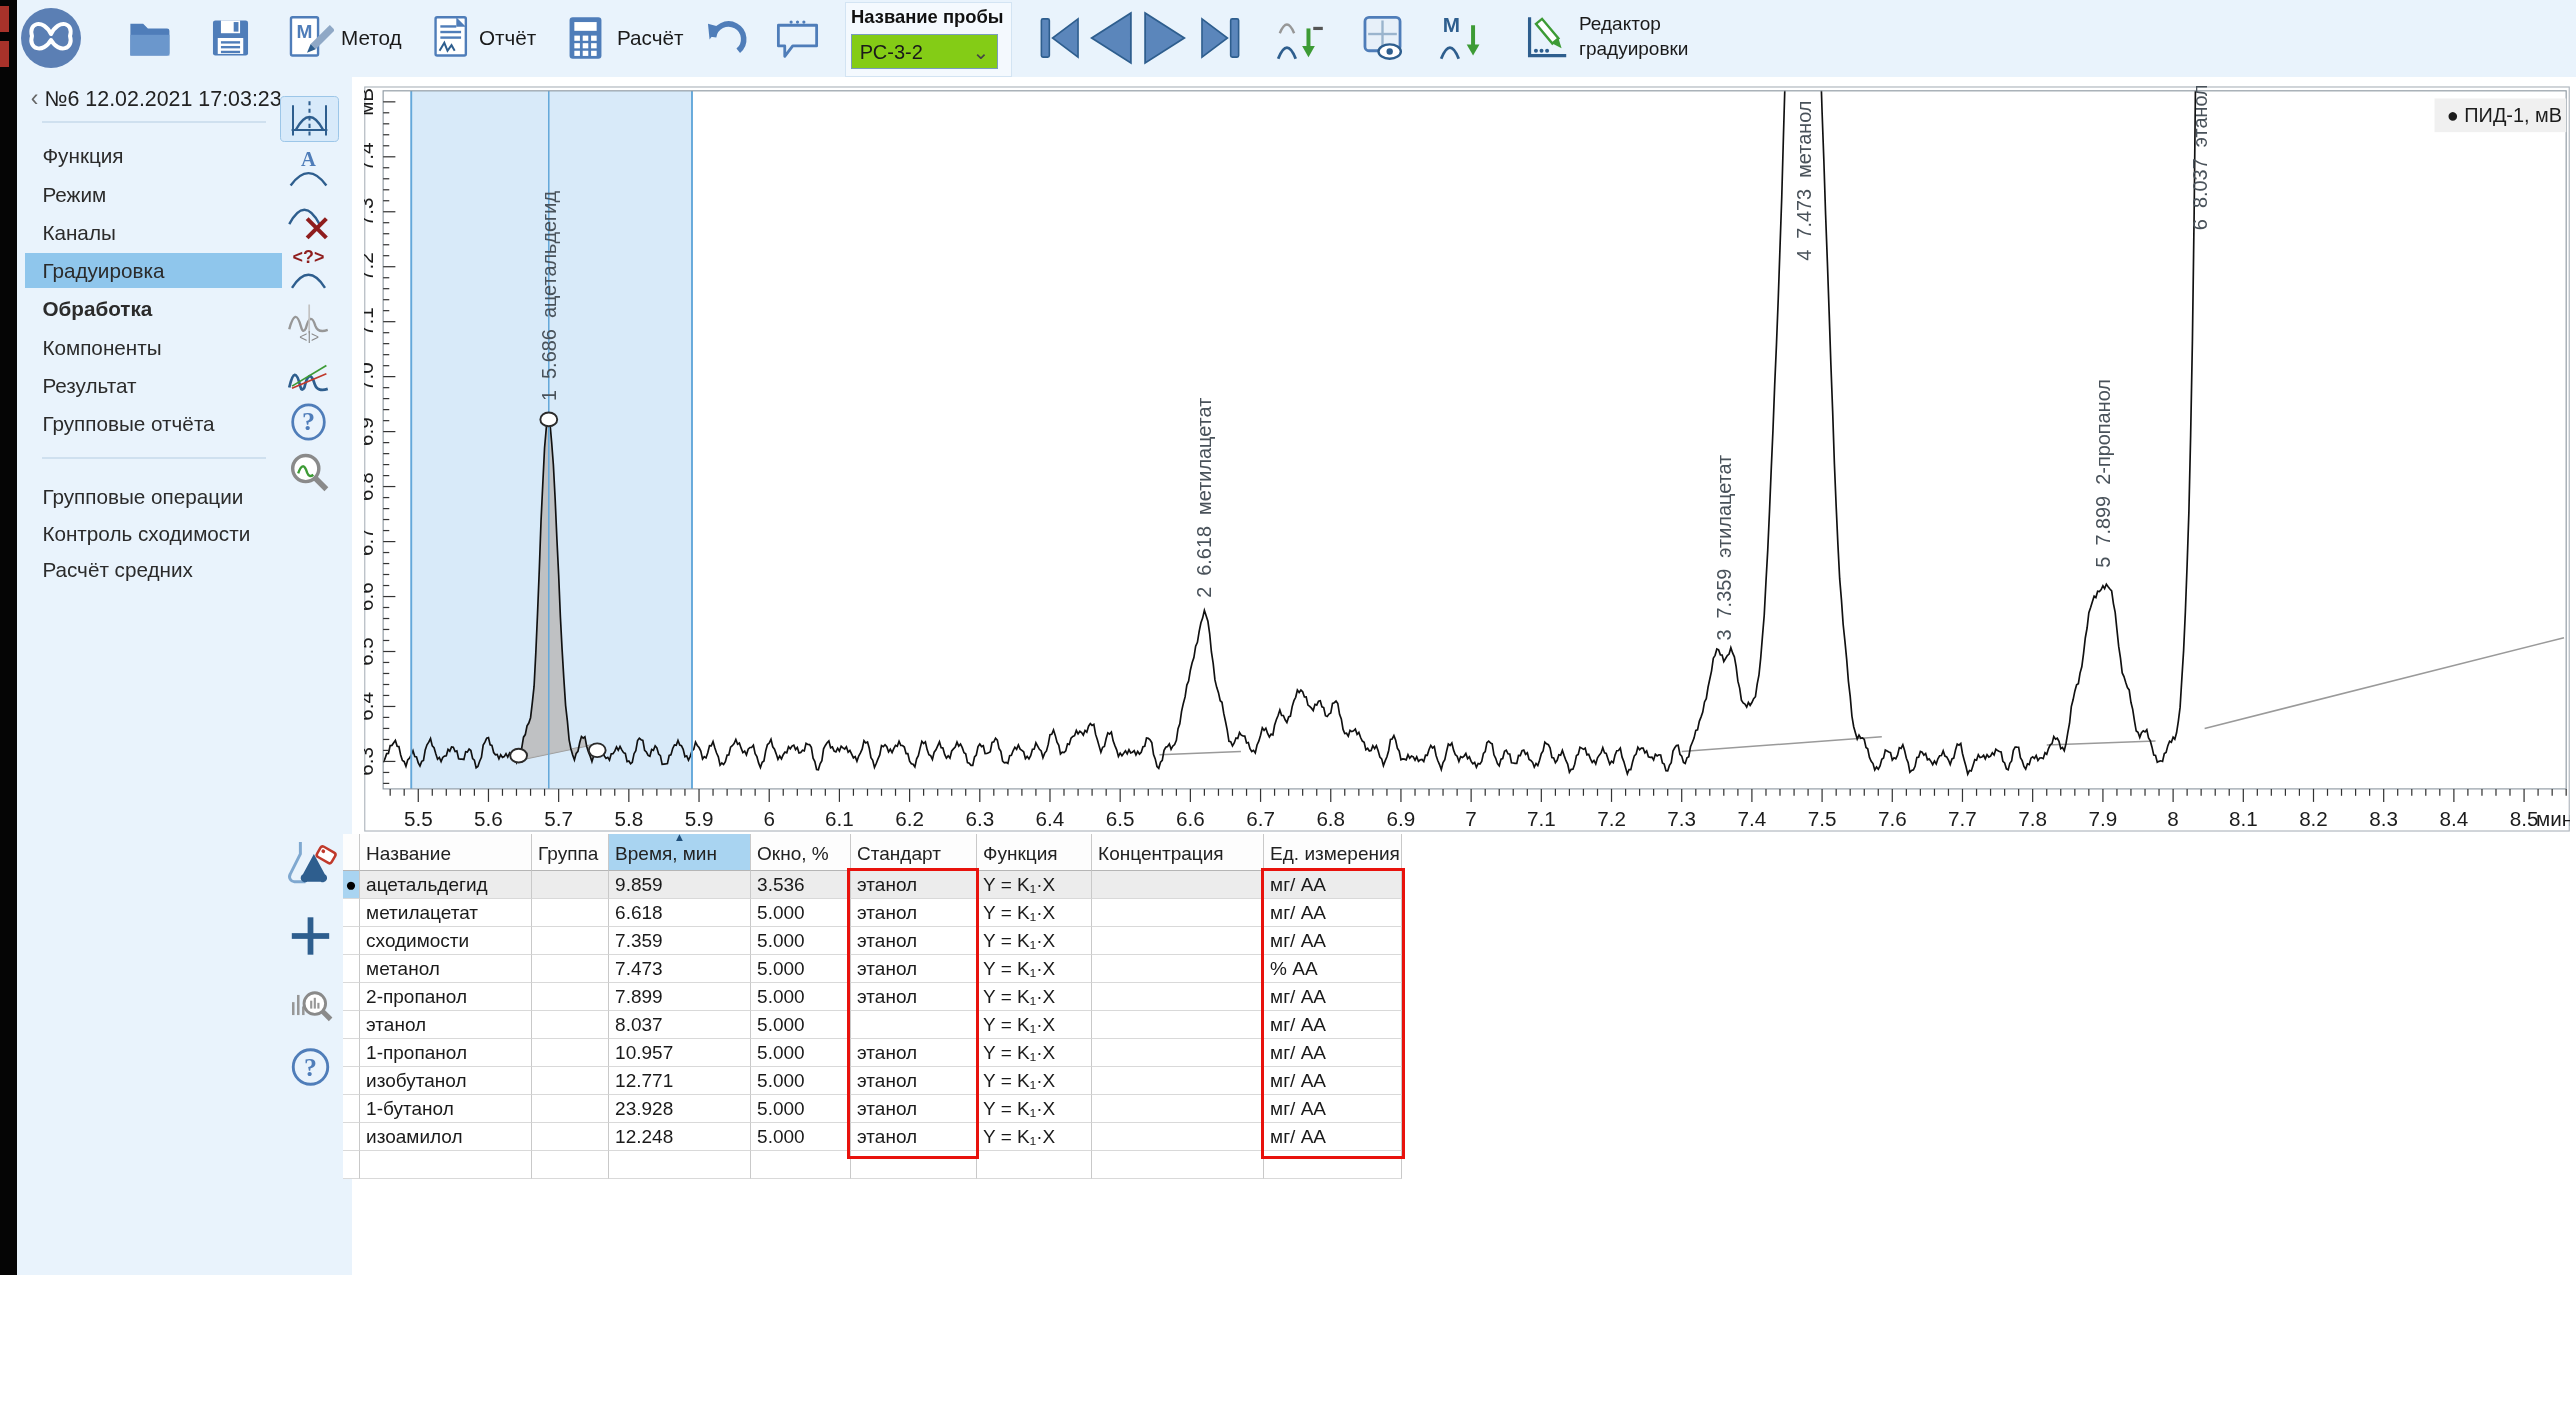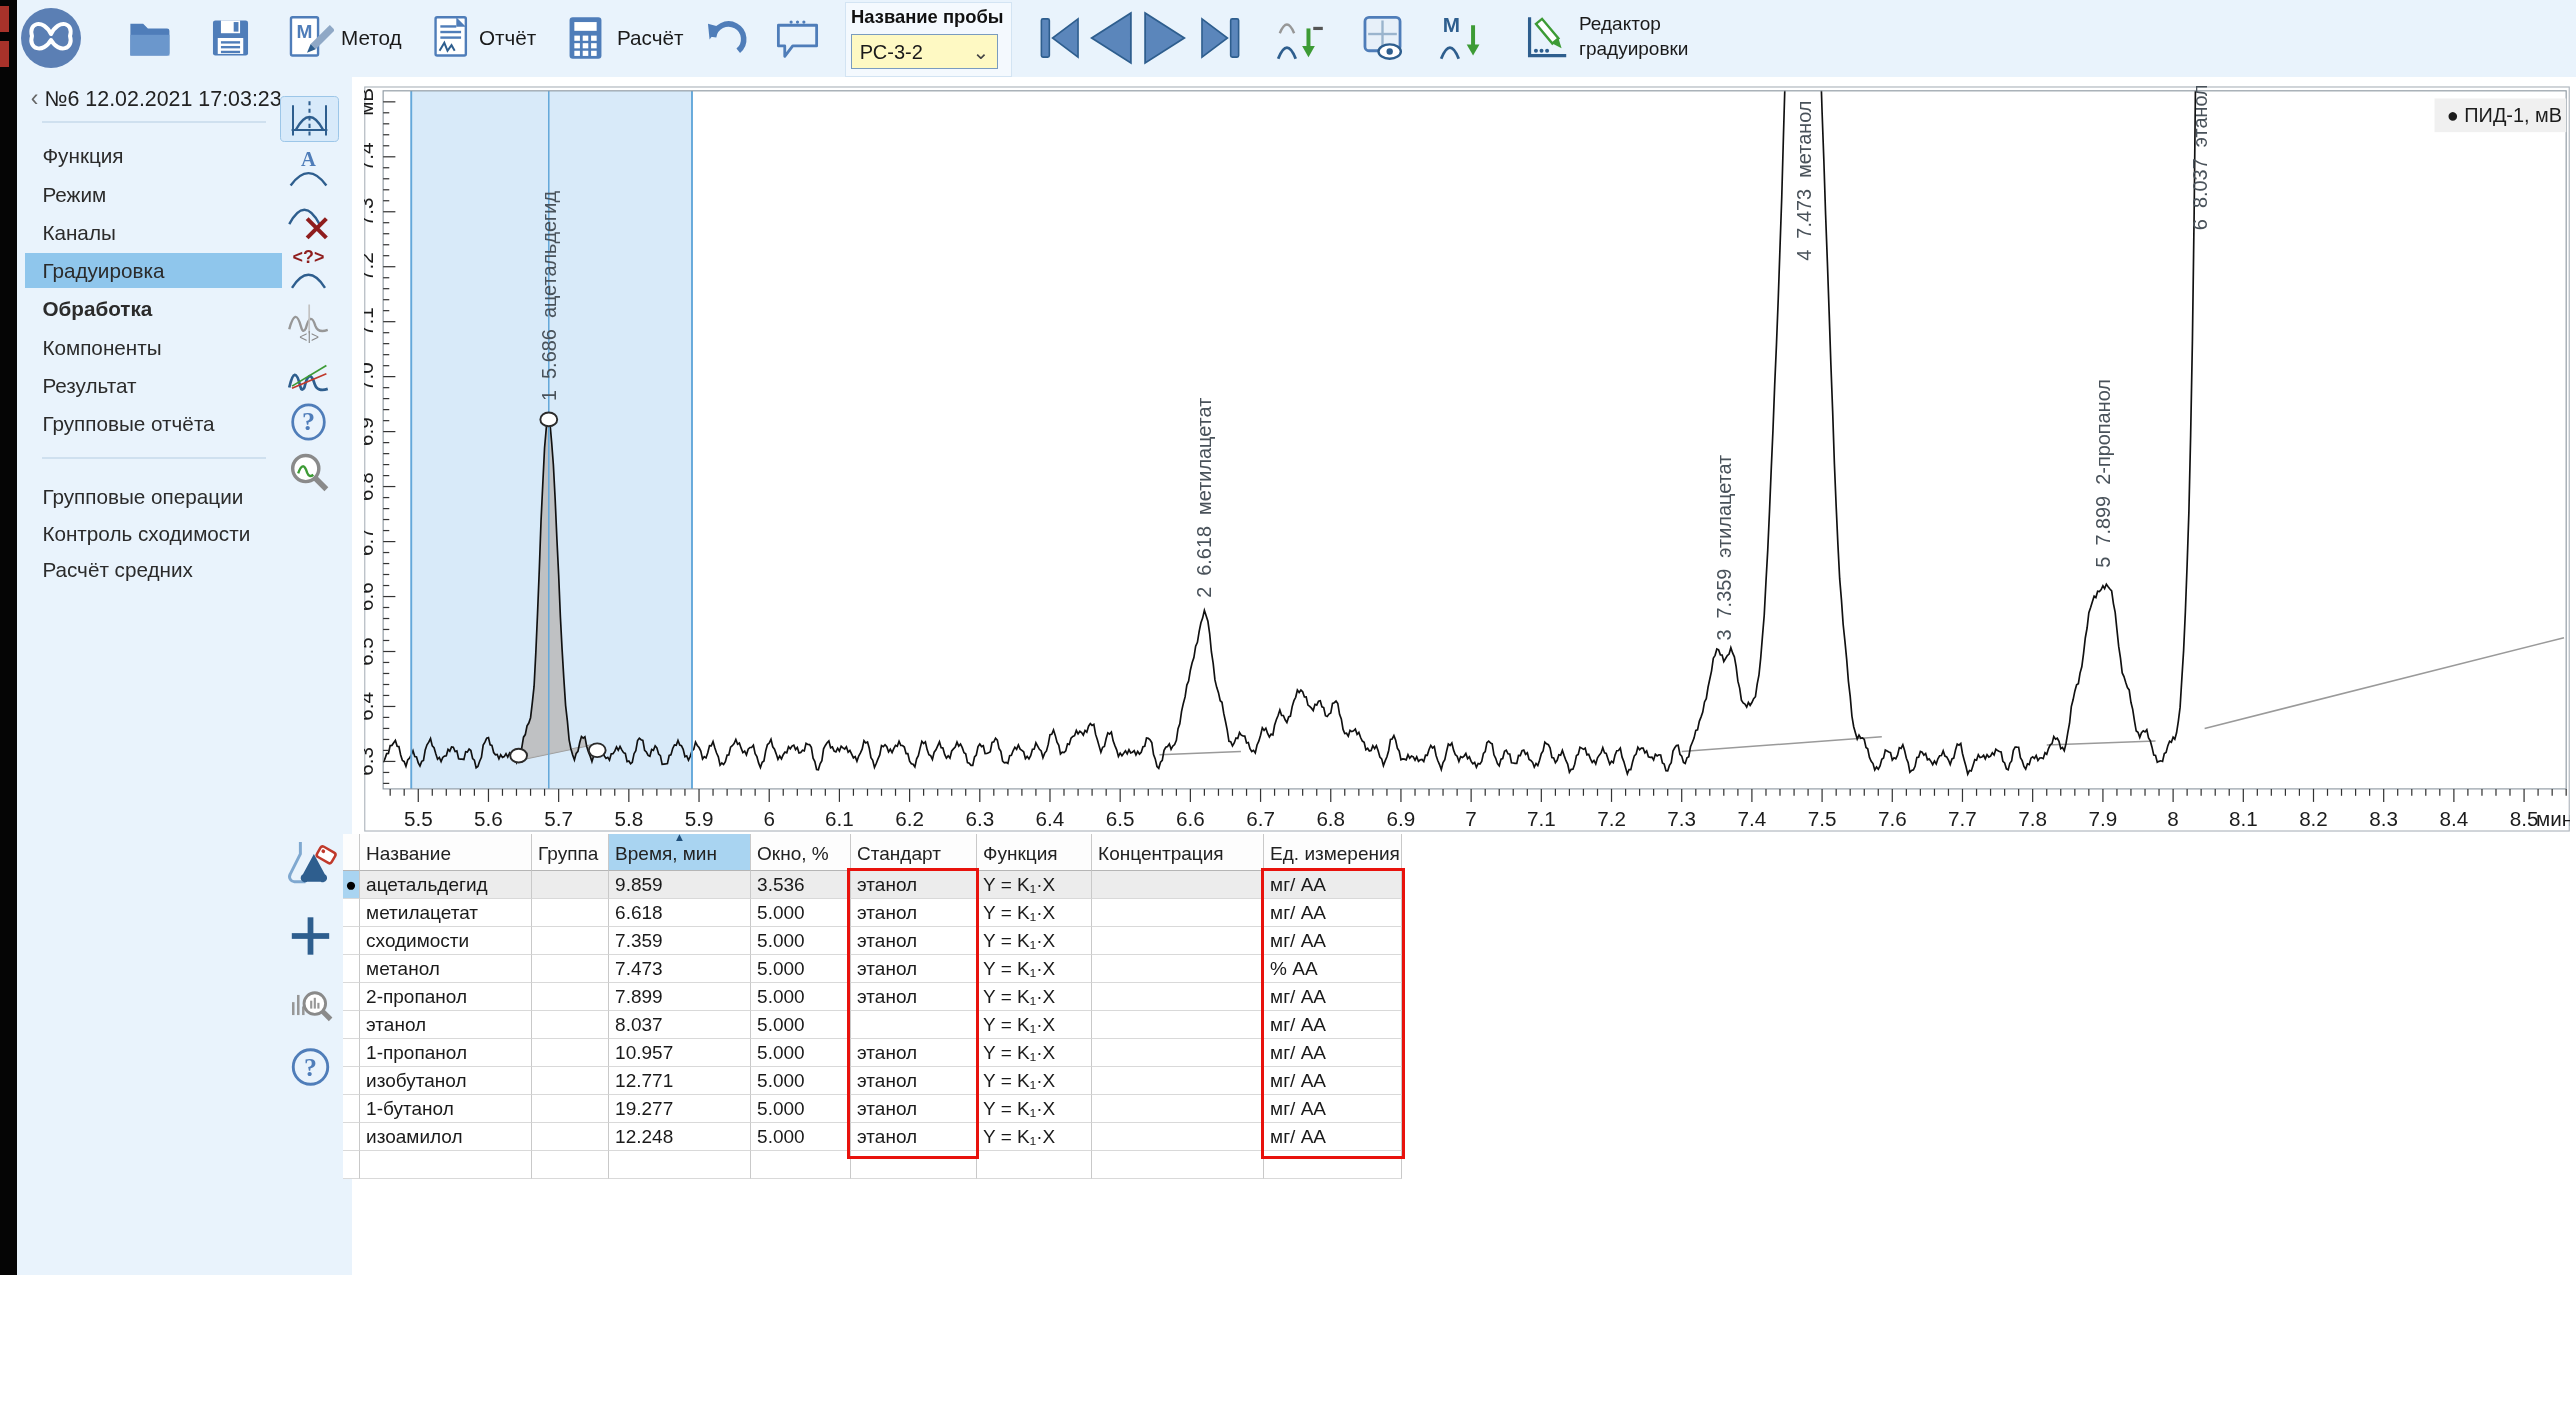--- a/index.html
+++ b/index.html
@@ -7,21 +7,21 @@
           font-family:"Liberation Sans", sans-serif;color:#1a1a1a;}
   .abs{position:absolute;}
   
   #toolbar{left:0;top:0;width:2576px;height:77px;background:#e9f3fc;}
   .tbicon{position:absolute;top:12.2px;width:51px;height:52px;}
   .tbicon svg{width:100%;height:100%;}
   .tblabel{position:absolute;top:26px;font-size:20.7px;color:#1a1a1a;white-space:nowrap;}
   #sample-panel{position:absolute;left:845px;top:1.5px;width:165px;height:73px;background:#f4f9fe;
                 border:0.8px solid #d3e4f3;}
   #sample-label{position:absolute;left:851px;top:6.1px;font-size:18.4px;font-weight:bold;color:#111;}
-  #sample-select{position:absolute;left:851px;top:34px;width:147px;height:35px;background:#fef9c3;
+  #sample-select{position:absolute;left:851px;top:34px;width:147px;height:35px;background:#84cc16;
                  border:0.8px solid #7a9cbf;font-size:20px;line-height:34px;padding-left:7.7px;box-sizing:border-box;}
   #sample-select .chev{position:absolute;right:7.7px;top:0px;color:#444;font-size:20px;}
   #calib-label{position:absolute;left:1579px;top:12.2px;font-size:19px;line-height:24.5px;color:#1a1a1a;}
   
   #edge-strip{left:0;top:0;width:17px;height:1275px;background:#050505;}
   .edge-red{position:absolute;left:0;width:9.2px;background:#a8322a;}
   
   #sidebar{left:17px;top:77px;width:335px;height:1198px;background:#e9f3fc;}
   #sidebar-header{position:absolute;left:13.8px;top:7.7px;font-size:21.4px;color:#222;white-space:nowrap;}
   #sidebar-header .chev{color:#666;margin-right:6.1px;font-size:23px;}
@@ -686,21 +686,21 @@
         <div class="tcell" style="width:100px">5.000</div>
         <div class="tcell" style="width:126px">этанол</div>
         <div class="tcell" style="width:115px">Y = K₁·X</div>
         <div class="tcell" style="width:172px"></div>
         <div class="tcell" style="width:138px">мг/ АА</div>
       </div>
       <div class="trow">
         <div class="tcell selcol" style="width:17px"></div>
         <div class="tcell" style="width:172px">1-бутанол</div>
         <div class="tcell" style="width:77px"></div>
-        <div class="tcell" style="width:142px">19.277</div>
+        <div class="tcell" style="width:142px">23.928</div>
         <div class="tcell" style="width:100px">5.000</div>
         <div class="tcell" style="width:126px">этанол</div>
         <div class="tcell" style="width:115px">Y = K₁·X</div>
         <div class="tcell" style="width:172px"></div>
         <div class="tcell" style="width:138px">мг/ АА</div>
       </div>
       <div class="trow">
         <div class="tcell selcol" style="width:17px"></div>
         <div class="tcell" style="width:172px">изоамилол</div>
         <div class="tcell" style="width:77px"></div>

